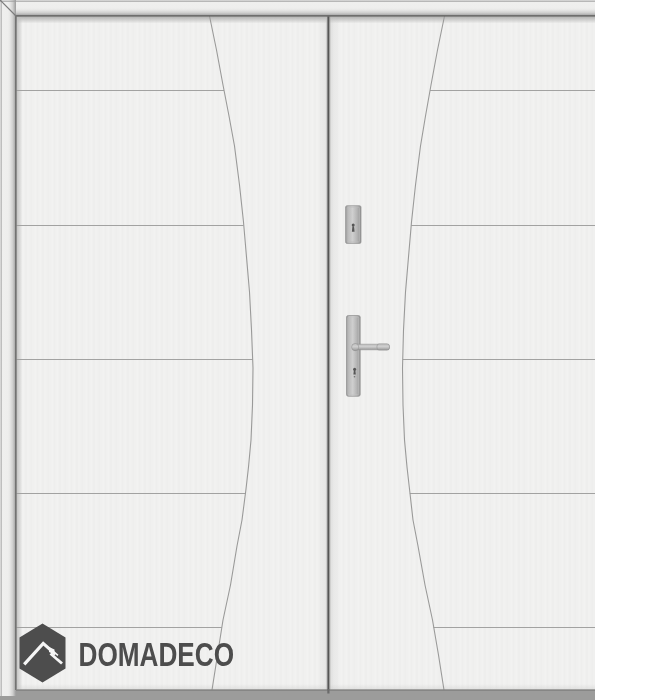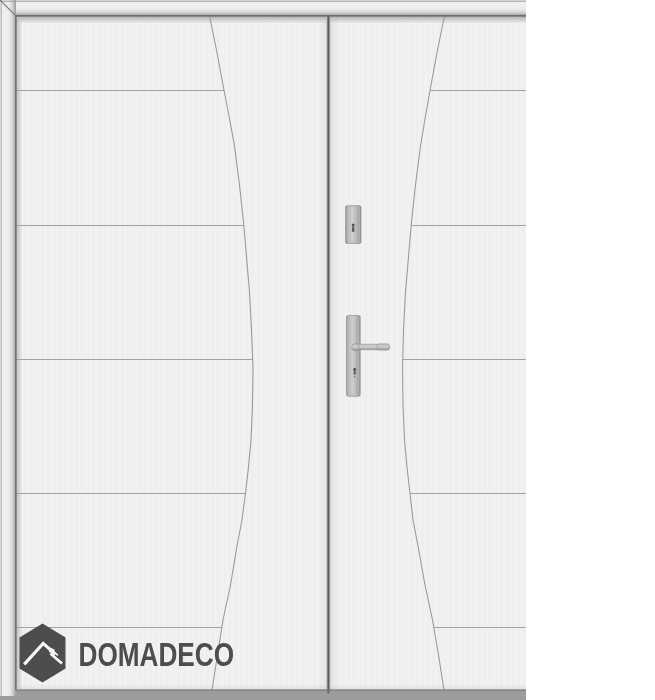--- a/index.html
+++ b/index.html
@@ -1,16 +1,16 @@
 <!DOCTYPE html>
 <html><head>
 <meta charset="utf-8">
 <style>
 html,body{margin:0;padding:0;background:#ffffff}
-#stage{position:relative;width:526px;height:700px;overflow:hidden;font-family:"Liberation Sans",sans-serif}
+#stage{position:relative;width:595px;height:700px;overflow:hidden;font-family:"Liberation Sans",sans-serif}
 svg{display:block}
 </style>
 </head>
 <body>
 
 <div id="stage">
 <svg width="655" height="700" viewBox="0 0 655 700" xmlns="http://www.w3.org/2000/svg">
 <defs>
   <pattern id="tex" width="17" height="40" patternUnits="userSpaceOnUse">
     <rect width="17" height="40" fill="#f0f0ef"></rect>

